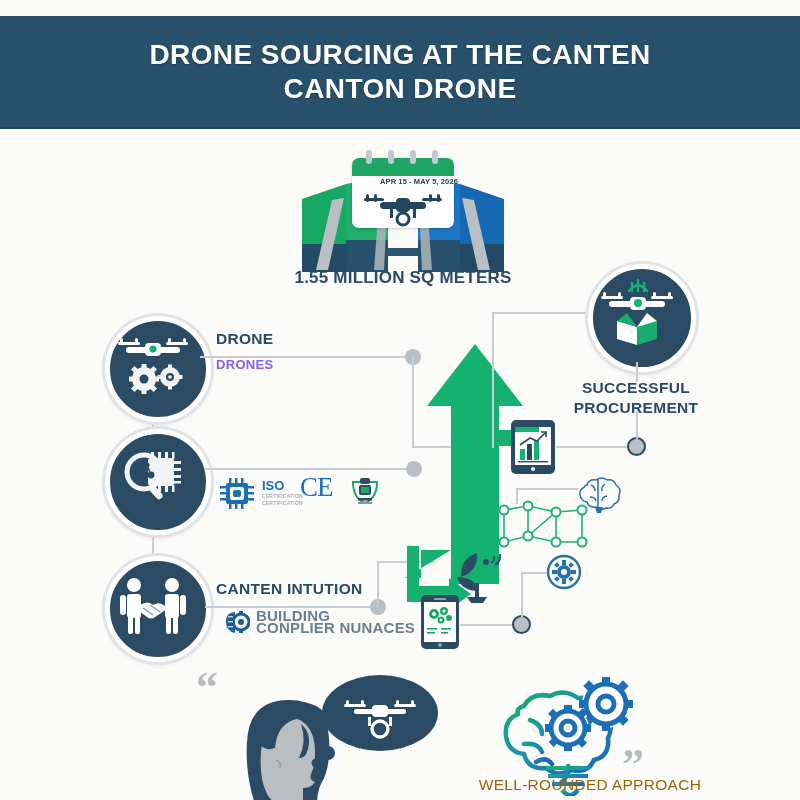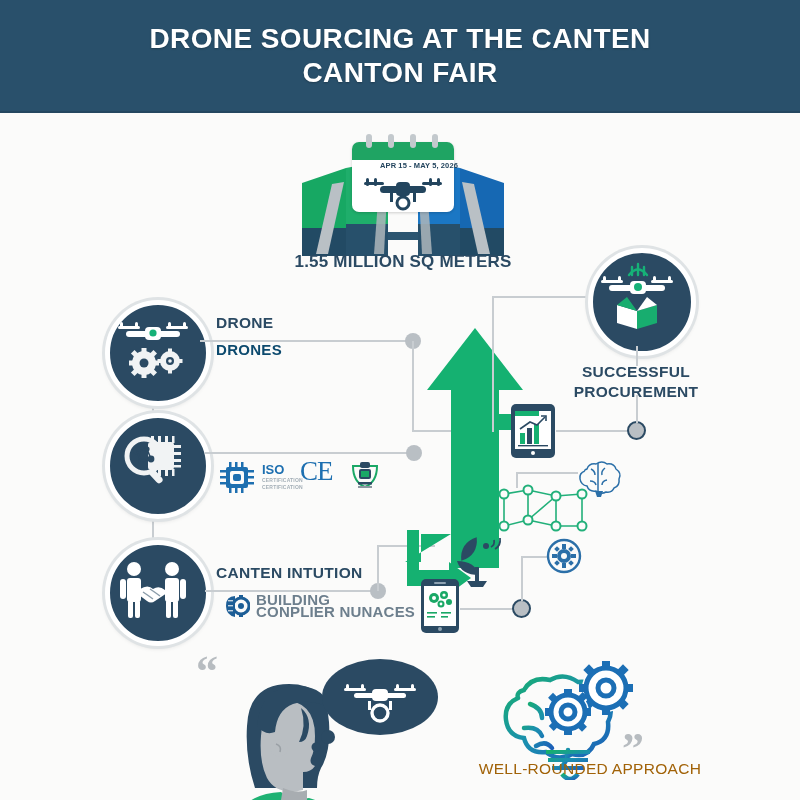--- a/index.html
+++ b/index.html
@@ -2,21 +2,21 @@
 <html><head>
 <meta charset="utf-8">
 <style>
   html,body{margin:0;padding:0;}
   body{
     width:800px;height:800px;overflow:hidden;
     background:#fbfbfa;
     font-family:"Liberation Sans", sans-serif;
     -webkit-font-smoothing:antialiased;
   }
-  #stage{position:relative;width:800px;height:597px;background:#fbfbfa;}
+  #stage{position:relative;width:800px;height:597px;background:#fbfbfa;margin-top:16px;}
 
   
   .header{
     position:absolute;left:0;top:0;width:800px;height:113px;
     background:#29506b;
     box-shadow:inset 0 -2px 0 rgba(0,0,0,.10);
   }
   .header-title{
     position:absolute;left:0;right:0;top:22px;
     text-align:center;color:#ffffff;
@@ -46,21 +46,21 @@
   .circ-big{
     position:absolute;width:96px;height:96px;border-radius:50%;
     background:#2b4a63;border:5px solid #ffffff;
     box-shadow:0 0 0 3px #dfe3e5, 0 2px 5px rgba(0,0,0,.14);
   }
 
   .row-title{
     position:absolute;color:#2b4a63;font-size:15.5px;font-weight:bold;letter-spacing:.3px;
   }
   .row-sub{
-    position:absolute;color:#0c4a6e;font-size:15px;font-weight:bold;letter-spacing:.3px;
+    position:absolute;color:#8b5cf6;font-size:13px;font-weight:bold;letter-spacing:.3px;
   }
   .badge-label{
     position:absolute;color:#6d7f8d;font-size:15px;font-weight:bold;line-height:11px;letter-spacing:.2px;
   }
 
   
   .ln{position:absolute;background:#c8cdd1;}
   .lnh{height:1.6px;}
   .lnv{width:1.6px;}
   .dot-gray{
@@ -82,21 +82,21 @@
   .centered{position:absolute;text-align:center;}
 </style>
 </head>
 <body>
 
 <div id="stage">
 
   <div class="header">
     <div class="header-title">
       <span>DRONE SOURCING AT THE CANTEN</span>
-      <span class="l2">CANTON FAIR</span>
+      <span class="l2">CANTON DRONE</span>
     </div>
   </div>
 
   <div class="venue">
     <svg width="230" height="150" viewBox="0 0 230 150">
 
       <path d="M14 55 L58 40 L58 128 L14 128 Z" fill="#17a863"></path>
       <path d="M58 40 L100 32 L100 128 L58 128 Z" fill="#1fae6b"></path>
 
       <path d="M216 55 L172 40 L172 128 L216 128 Z" fill="#1668b3"></path>

